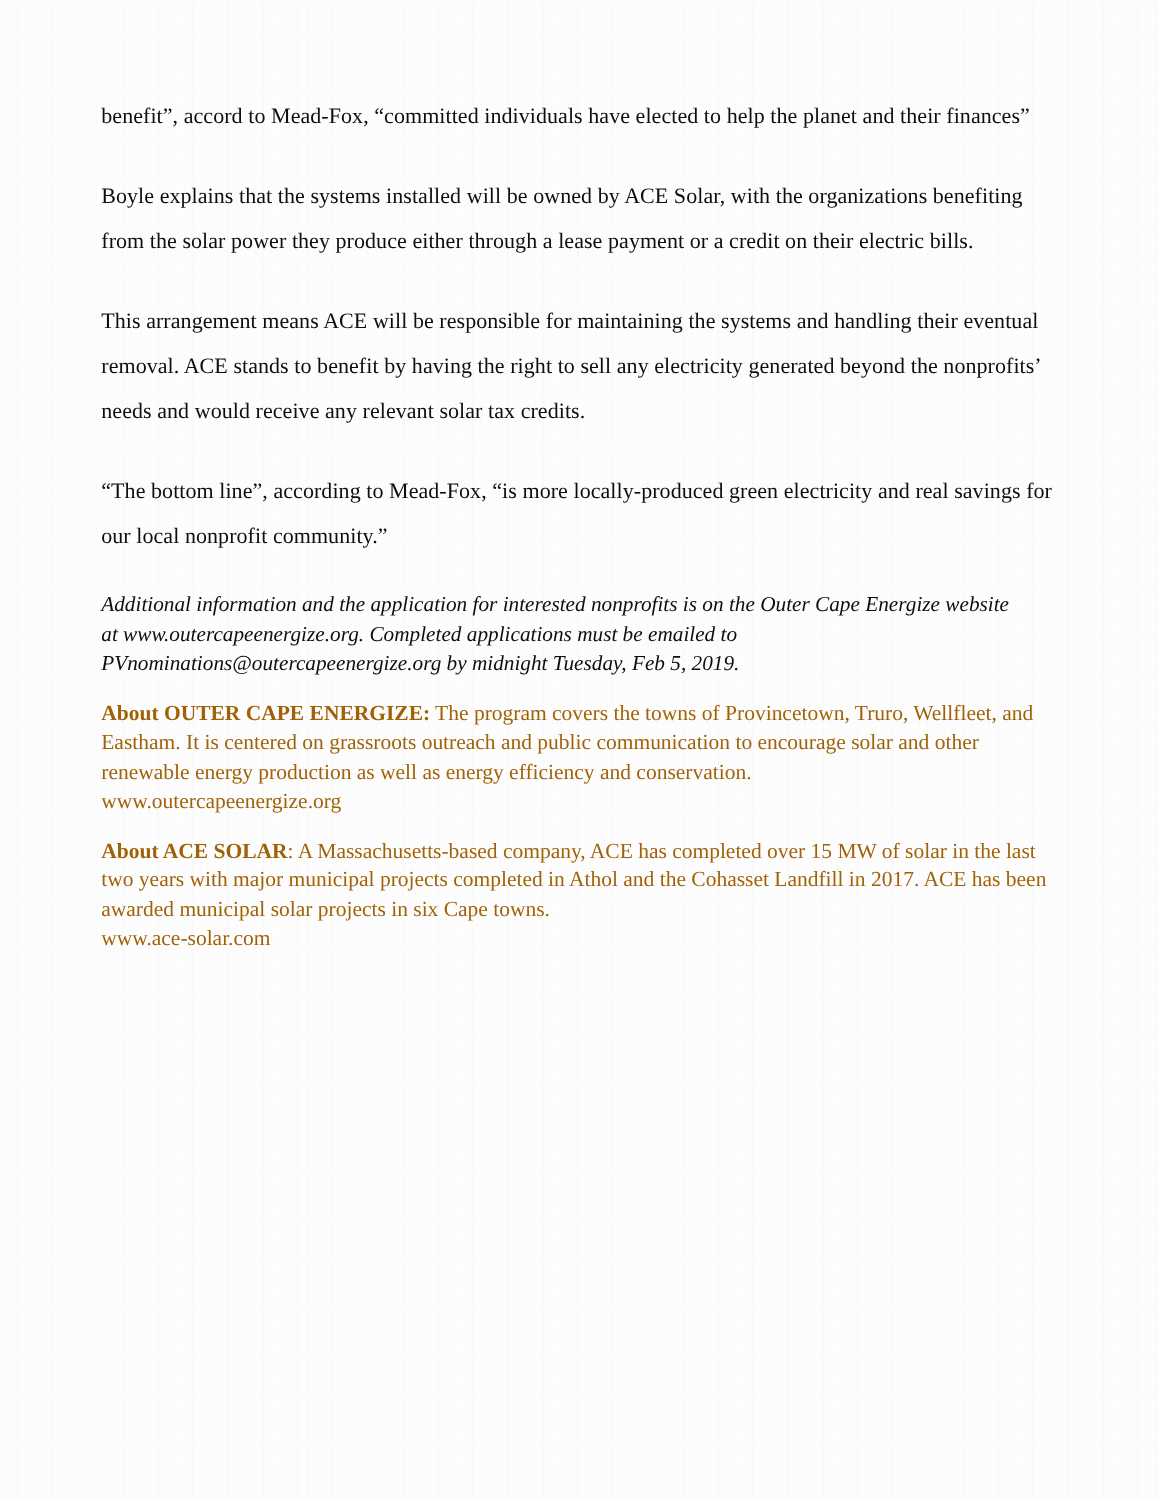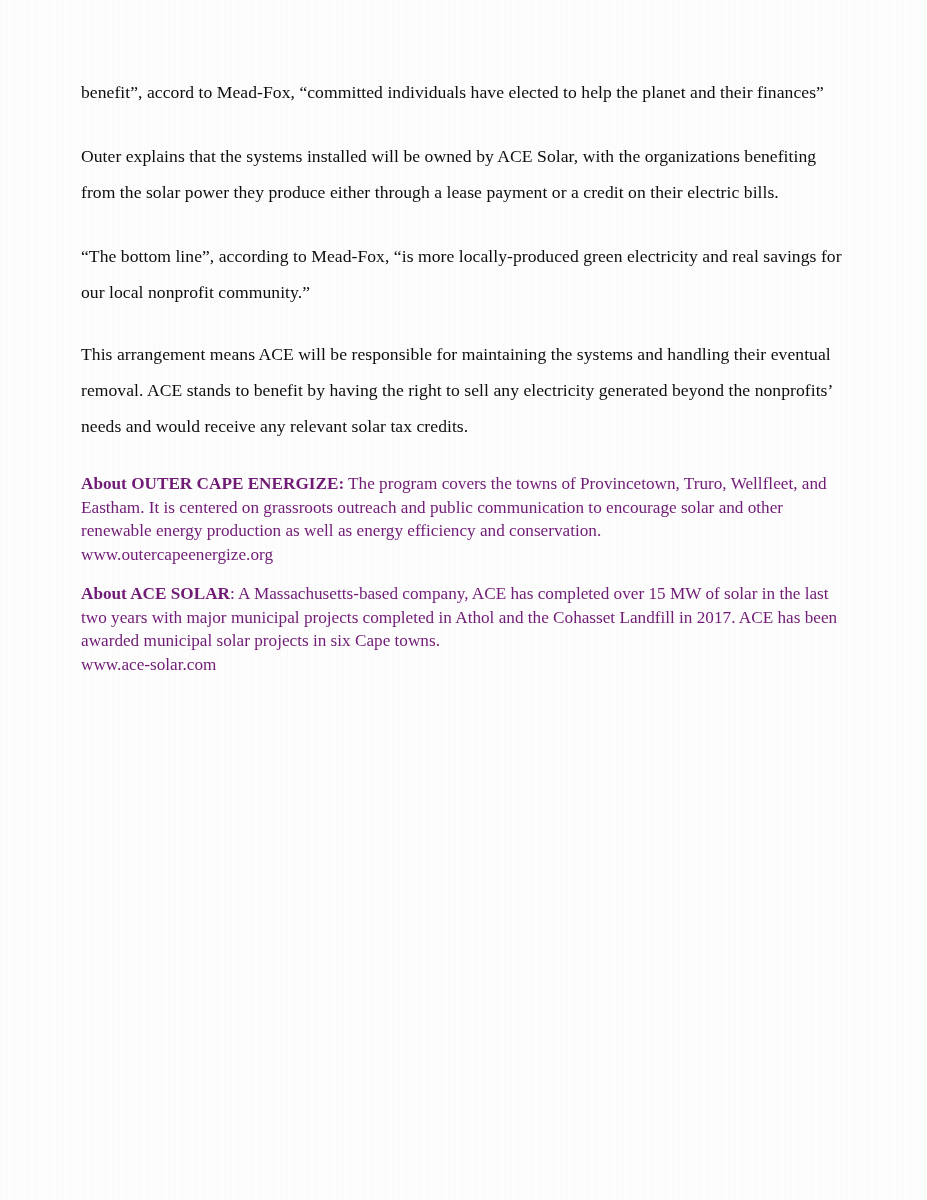--- a/index.html
+++ b/index.html
@@ -52,21 +52,21 @@
     font-style: italic;
     color: #0d0d0d;
     width: 742px;
   }
 
   
   p.about-block {
     margin: 0 0 16px 0;
     font-size: 17.2px;
     line-height: 23.5px;
-    color: #701a75;
+    color: #a16207;
   }
 
   p.about-block:last-child {
     margin-bottom: 16px;
   }
 
   .lead {
     font-weight: bold;
   }
 
@@ -90,26 +90,27 @@
 
 <div class="page">
 
   <div class="content">
 
     <p class="body-para">benefit”, accord to Mead-Fox, “committed individuals have elected to help the planet and their finances”</p>
 
 
 
 
-    <p class="body-para">Outer explains that the systems installed will be owned by ACE Solar, with the organizations benefiting from the solar power they produce either through a lease payment or a credit on their electric bills.</p>
+    <p class="body-para">Boyle explains that the systems installed will be owned by ACE Solar, with the organizations benefiting from the solar power they produce either through a lease payment or a credit on their electric bills.</p>
+
+    <p class="body-para">This arrangement means ACE will be responsible for maintaining the systems and handling their eventual removal. ACE stands to benefit by having the right to sell any electricity generated beyond the nonprofits’ needs and would receive any relevant solar tax credits.</p>
 
     <p class="body-para tight-bottom">“The bottom line”, according to Mead-Fox, “is more locally-produced green electricity and real savings for our local nonprofit community.”</p>
 
-    <p class="body-para">This arrangement means ACE will be responsible for maintaining the systems and handling their eventual removal. ACE stands to benefit by having the right to sell any electricity generated beyond the nonprofits’ needs and would receive any relevant solar tax credits.</p>
-
+    <p class="italic-block">Additional information and the application for interested nonprofits is on the Outer Cape Energize website at www.outercapeenergize.org. Completed applications must be emailed to PVnominations@outercapeenergize.org by midnight Tuesday, Feb 5, 2019.</p>
 
     <p class="about-block">
       <span class="lead">About OUTER CAPE ENERGIZE:</span><span> The program covers the towns of Provincetown, Truro, Wellfleet, and Eastham. It is centered on grassroots outreach and public communication to encourage solar and other renewable energy production as well as energy efficiency and  conservation.</span><br>
       <span class="nowrap-url">www.outercapeenergize.org</span>
     </p>
 
     <p class="about-block">
       <span class="lead">About ACE SOLAR</span><span>: A Massachusetts-based company, ACE has completed over 15 MW of solar in the last two years with major municipal projects completed in Athol and the Cohasset Landfill in 2017. ACE has been awarded municipal solar projects in six Cape towns.</span><br>
       <span class="nowrap-url">www.ace-solar.com</span>
     </p>

